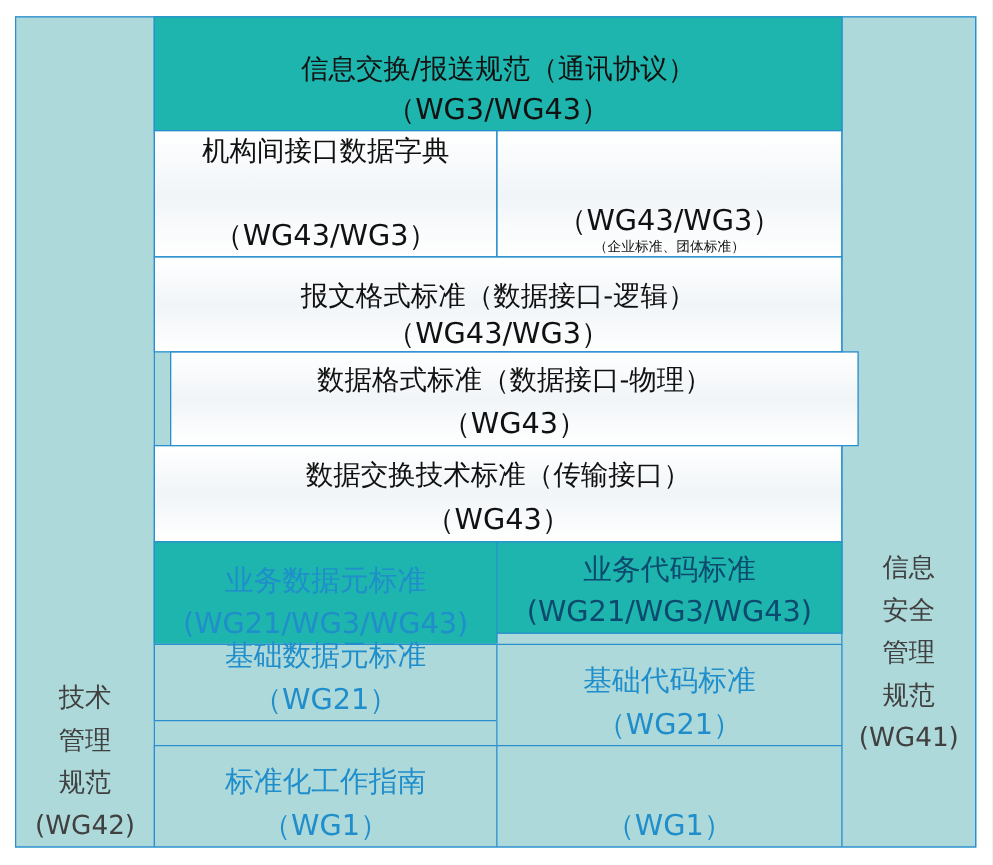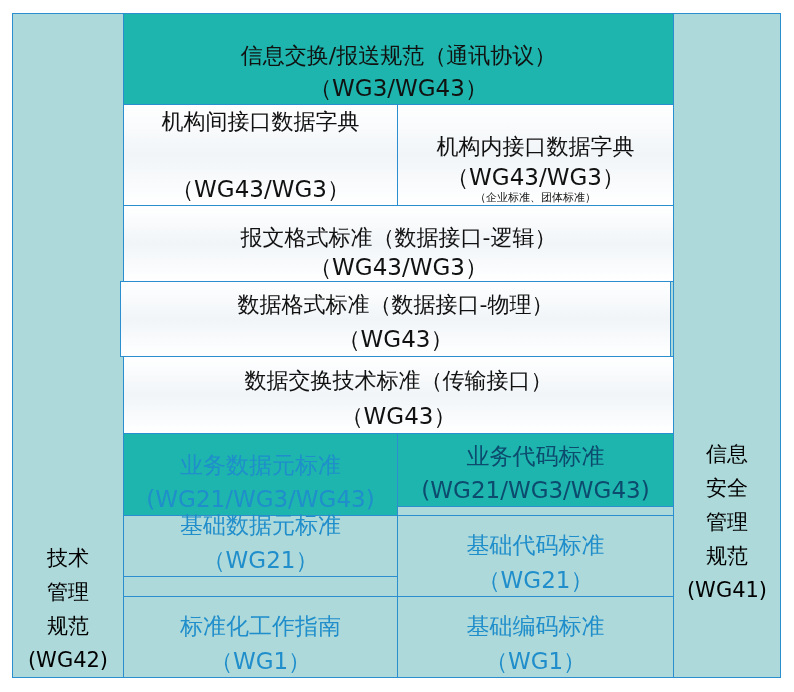--- a/index.html
+++ b/index.html
@@ -3,21 +3,21 @@
 <meta charset="utf-8">
 <style>
   html, body { margin:0; padding:0; background:#ffffff; }
   body { width:794px; height:692px; position:relative; overflow:hidden;
          font-family:"DejaVu Sans","Liberation Sans",sans-serif; }
   .frame { position:absolute; left:12px; top:13px; width:769px; height:665px;
            border:2px solid #2b8fcf; box-sizing:border-box; background:#aed9da; }
   .cell { position:absolute; box-sizing:border-box; border:1.5px solid #2b8fcf;
           display:flex; flex-direction:column; align-items:center; justify-content:flex-end;
           text-align:center; }
-  .side { background:#aed9da; color:#000000; font-size:21px; line-height:34px; }
+  .side { background:#aed9da; color:#404040; font-size:21px; line-height:34px; }
   .teal { background:#1db5ad; }
   .white { background:linear-gradient(180deg,#ffffff 0%,#f1f5f8 50%,#ffffff 100%); color:#111; }
   .light { background:#aed9da; color:#1f8ecb; }
   .t1 { font-size:22px; line-height:32px; }
   .t2 { font-size:23px; line-height:32px; }
   .tsmall { font-size:11px; line-height:14px; }
 </style>
 </head>
 <body>
 
@@ -41,30 +41,29 @@
 <div class="cell teal" style="left:123px;top:13px;width:551px;height:92px;color:#111;">
   <span class="t1">信息交换/报送规范（通讯协议）</span>
   <span class="t2">（WG3/WG43）</span>
 </div>
 
 <div class="cell white" style="left:123px;top:104px;width:275px;height:102px;gap:35px;">
   <span class="t1">机构间接口数据字典</span>
   <span class="t2">（WG43/WG3）</span>
 </div>
 <div class="cell white" style="left:397px;top:104px;width:277px;height:102px;">
-  <span class="t1">机构内接口数据字典</span>
   <span class="t2" style="line-height:28px;">（WG43/WG3）</span>
   <span class="tsmall">（企业标准、团体标准）</span>
 </div>
 
 <div class="cell white" style="left:123px;top:205px;width:551px;height:77px;">
   <span class="t1" style="line-height:30px;">报文格式标准（数据接口-逻辑）</span>
   <span class="t2" style="line-height:28px;">（WG43/WG3）</span>
 </div>
-<div class="cell white" style="left:120px;top:281px;width:551px;height:76px;">
+<div class="cell white" style="left:136px;top:281px;width:551px;height:76px;">
   <span class="t1" style="line-height:34px;">数据格式标准（数据接口-物理）</span>
   <span class="t2" style="line-height:34px;">（WG43）</span>
 </div>
 <div class="cell white" style="left:123px;top:356px;width:551px;height:78px;">
   <span class="t1" style="line-height:36px;">数据交换技术标准（传输接口）</span>
   <span class="t2" style="line-height:34px;">（WG43）</span>
 </div>
 
 <div class="cell teal" style="left:123px;top:433px;width:275px;height:83px;color:#1f8ecb;">
   <span class="t2" style="line-height:36px;margin-top:32px;">业务数据元标准</span>
@@ -82,15 +81,14 @@
 <div class="cell light" style="left:397px;top:515px;width:277px;height:82px;">
   <span class="t2" style="line-height:38px;">基础代码标准</span>
   <span class="t2">（WG21）</span>
 </div>
 
 <div class="cell light" style="left:123px;top:596px;width:275px;height:82px;">
   <span class="t2" style="line-height:38px;">标准化工作指南</span>
   <span class="t2">（WG1）</span>
 </div>
 <div class="cell light" style="left:397px;top:596px;width:277px;height:82px;">
-  <span class="t2" style="line-height:38px;">基础编码标准</span>
   <span class="t2">（WG1）</span>
 </div>
 
 </body></html>

